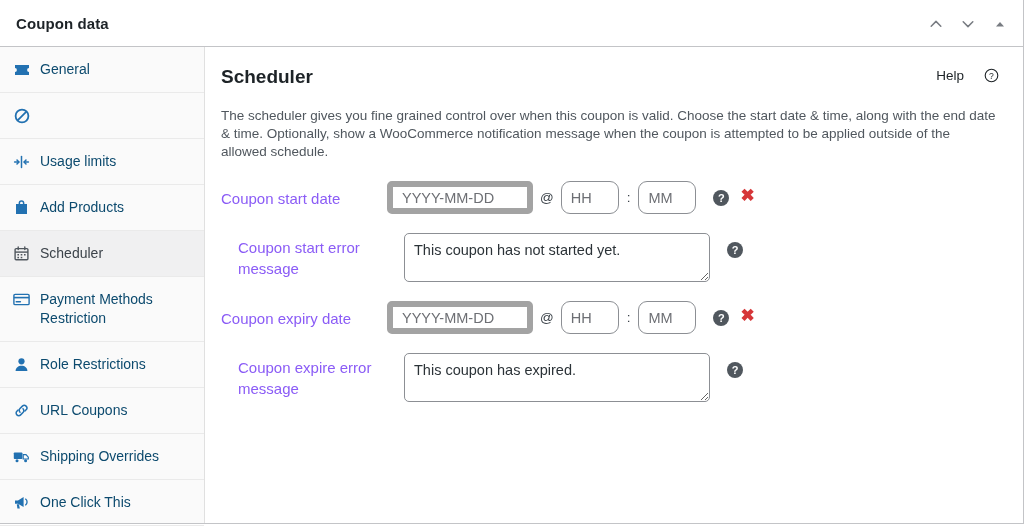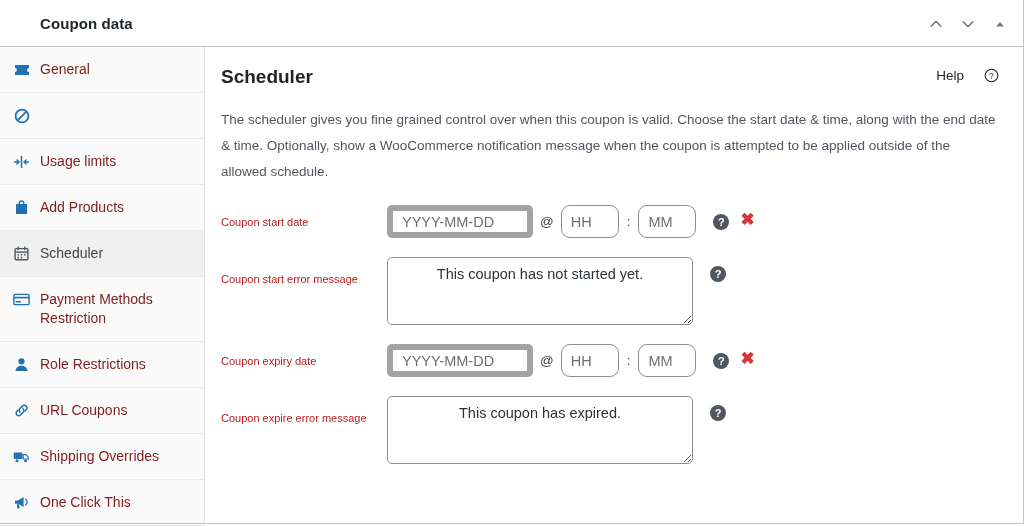--- a/index.html
+++ b/index.html
@@ -42,21 +42,20 @@
     box-sizing: border-box;
     display: flex;
     align-items: center;
   }
   .panel-title {
     font-size: 15px;
     font-weight: bold;
     color: #1d2327;
     padding-left: 16px;
     letter-spacing: .1px;
-    margin-left: 24px;
   }
   .header-actions {
     position: absolute;
     right: 8px;
     top: 0;
     height: 47px;
     display: flex;
     align-items: center;
     gap: 2px;
   }
@@ -91,21 +90,21 @@
     margin: 0;
     list-style: none;
     position: relative;
   }
   .side-item {
     display: flex;
     align-items: flex-start;
     padding: 13px 10px 13px 13px;
     border-bottom: 1px solid #eaeaea;
     font-size: 14px;
-    color: #7f1d1d;
+    color: #0c4a6e;
     cursor: pointer;
     line-height: 19px;
     box-sizing: border-box;
     min-height: 45px;
   }
   .side-item.active {
     background: #f0f0f1;
     color: #3c434a;
   }
   .side-icon {
@@ -158,44 +157,44 @@
     color: #1d2327;
     text-decoration: none;
     cursor: pointer;
     margin-top: 3px;
   }
   .help-link svg { display: block; }
 
   .content-desc {
     font-size: 13.5px;
     color: #50575e;
-    line-height: 26px;
+    line-height: 18px;
     margin: 18px 0 0 0;
     max-width: 790px;
   }
 
   
   .form {
     margin-top: 20px;
   }
   .form-row {
     display: flex;
     align-items: flex-start;
     margin-bottom: 19px;
   }
   .form-label {
     width: 166px;
     min-width: 166px;
-    font-size: 11px;
-    color: #b91c1c;
+    font-size: 15px;
+    color: #8b5cf6;
     line-height: 27px;
     padding-top: 4px;
     box-sizing: border-box;
   }
-  .form-label.two-line { line-height: 36px; }
+  .form-label.two-line { line-height: 21px; margin-left: 17px; }
   .field-area {
     display: flex;
     align-items: flex-start;
   }
   .date-input {
     width: 146px;
     height: 33px;
     border: 6px solid #a3a3a3;
     border-radius: 5px;
     background: #fff;
@@ -224,33 +223,32 @@
     font-size: 13.5px;
     color: #3c434a;
     line-height: 33px;
     padding: 0 7px;
     user-select: none;
   }
   .sep.colon { padding: 0 8px; }
 
   .msg-textarea {
     width: 306px;
-    height: 68px;
+    height: 49px;
     border: 1px solid #8c8f94;
     border-radius: 5px;
     background: #fff;
     font-family: "Liberation Sans", sans-serif;
     font-size: 14.5px;
     color: #2c3338;
     padding: 7px 9px;
     box-sizing: border-box;
     resize: vertical;
     outline: none;
     line-height: 19px;
-    text-align: center;
   }
 
   .tip {
     width: 16px;
     height: 16px;
     border-radius: 50%;
     background: #50575e;
     color: #fff;
     font-size: 11px;
     font-weight: bold;

